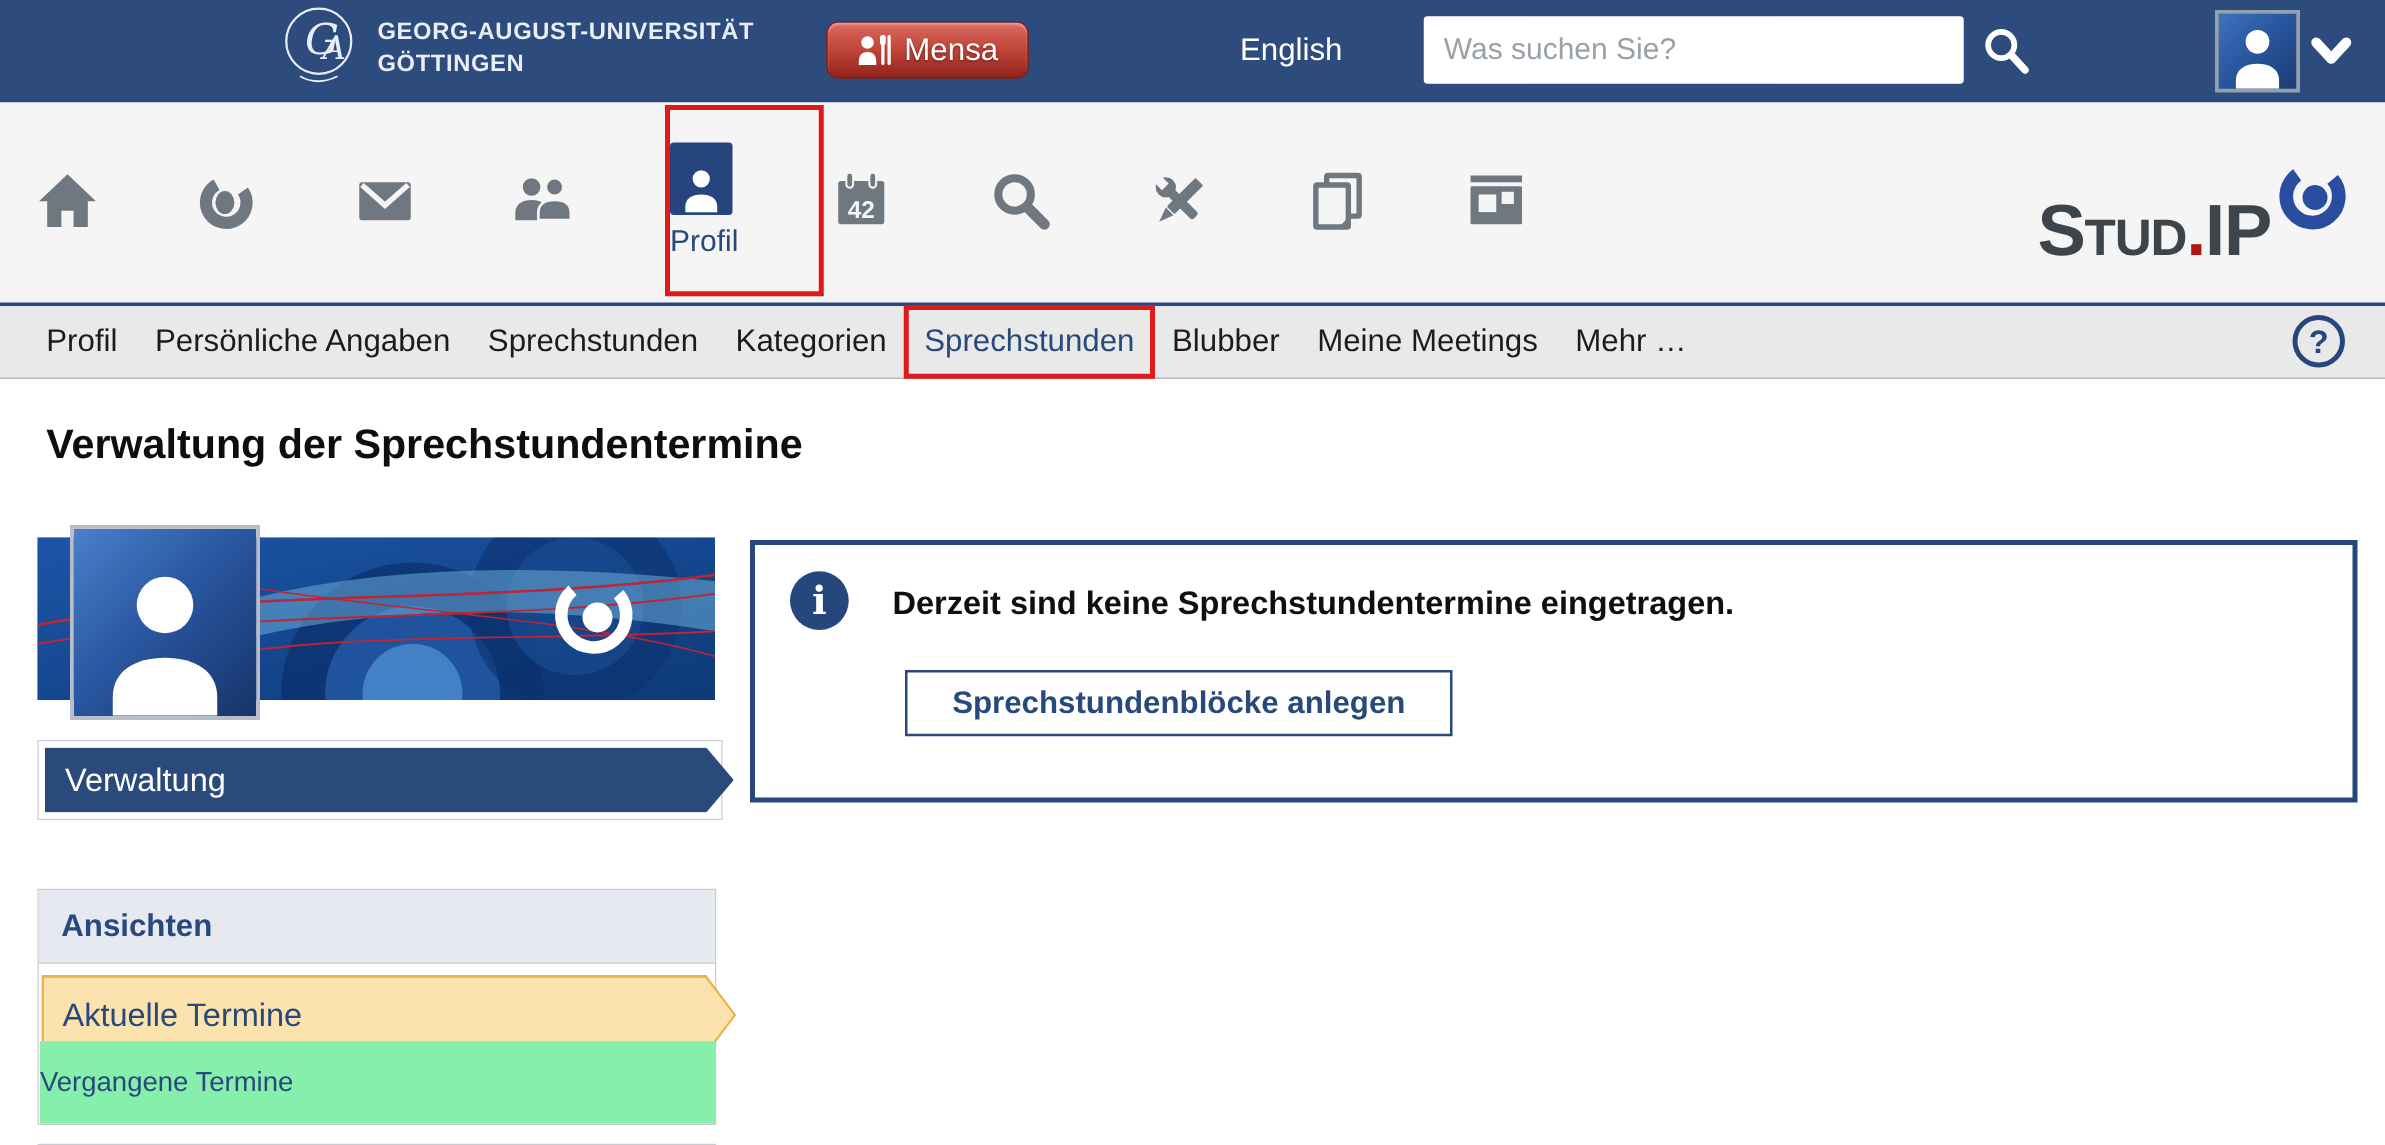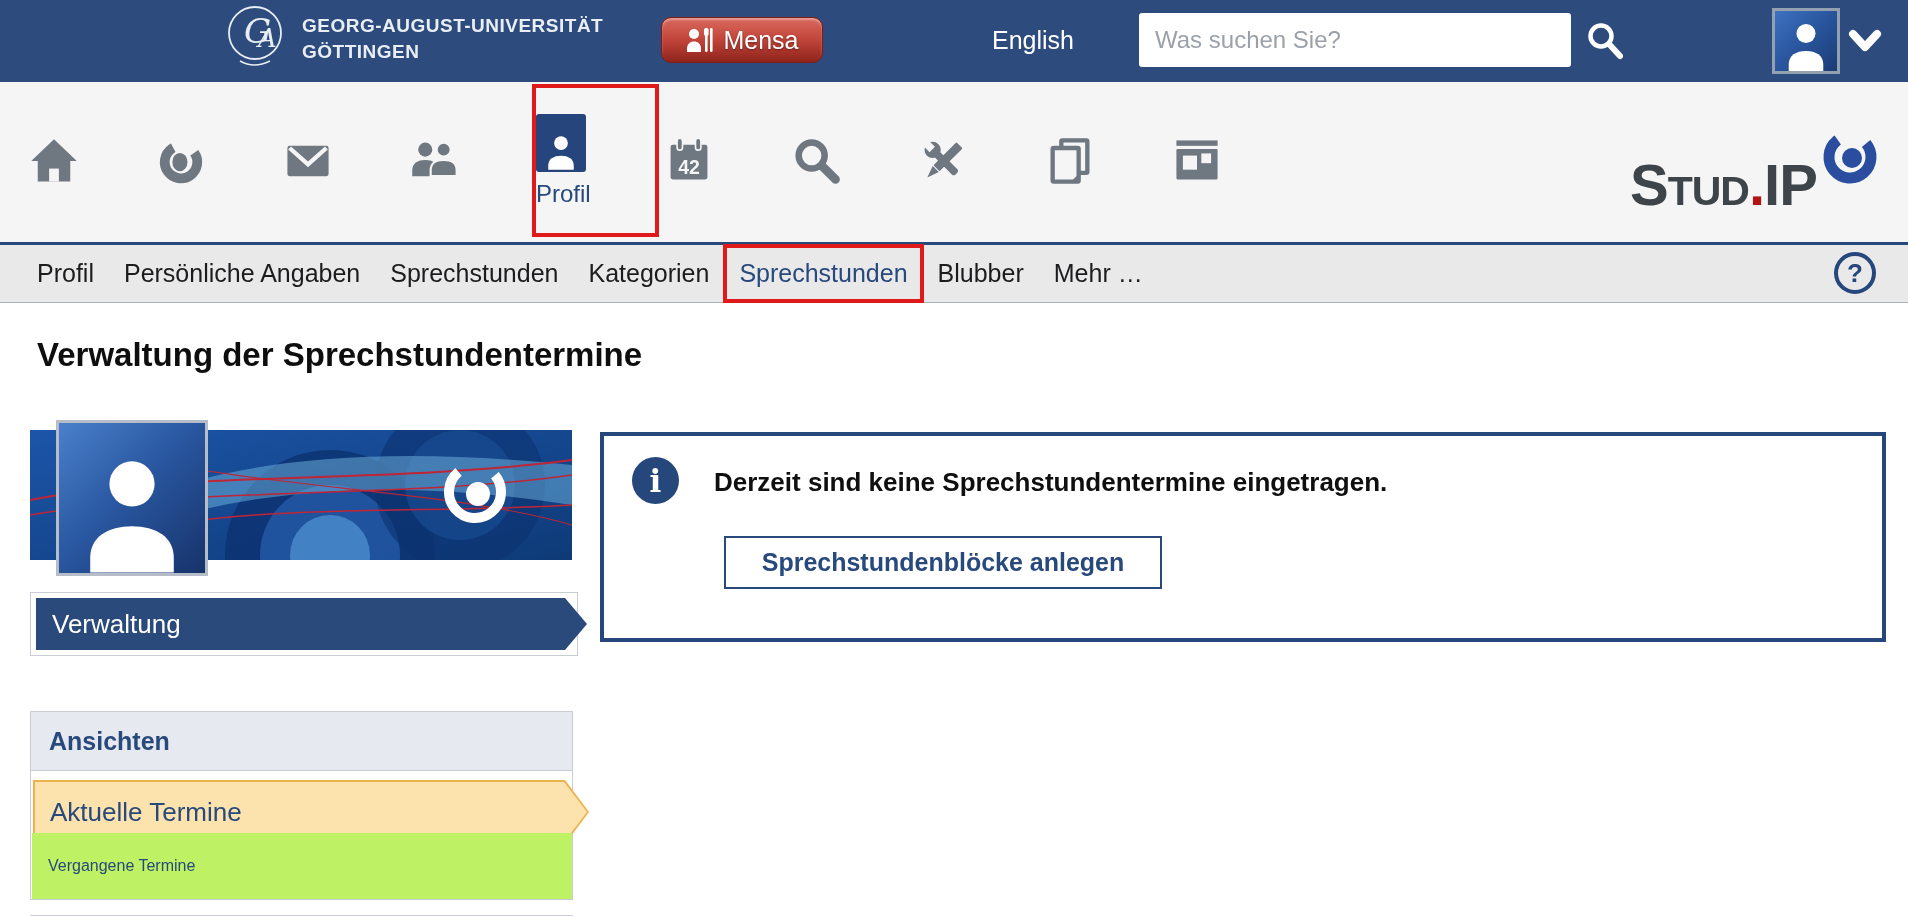--- a/index.html
+++ b/index.html
@@ -58,22 +58,22 @@
     clip-path:polygon(0 0, calc(100% - 22px) 0, 100% 50%, calc(100% - 22px) 100%, 0 100%);
     display:flex; align-items:center; padding-left:16px; color:#fff; font-size:26px; cursor:pointer; }
   .section-box { position:absolute; left:30px; width:543px; background:#fff; border:1px solid #c9ccd4;margin-top:19px; }
   .section-head { height:59px; background:#e6e9f0; border-bottom:1px solid #c9ccd4; display:flex; align-items:center; padding-left:18px;
     color:#28497c; font-size:25px; font-weight:bold; }
   .sel-arrow-outer { position:absolute; left:2px; top:68px; width:556px; height:64px; background:#eeb24a;
     clip-path:polygon(0 0, calc(100% - 24px) 0, 100% 50%, calc(100% - 24px) 100%, 0 100%); cursor:pointer; }
   .sel-arrow-inner { position:absolute; inset:2px; background:#fce3ae;
     clip-path:polygon(0 0, calc(100% - 23px) 0, 100% 50%, calc(100% - 23px) 100%, 0 100%);
     display:flex; align-items:center; padding-left:15px; color:#28497c; font-size:26px; }
-  .plain-item { position:absolute; left:1px; top:121px; width:540px; height:66px; display:flex; align-items:center; padding-left:16px;
-    color:#28497c; font-size:16px; background:#bef264; cursor:pointer; }
+  .plain-item { position:absolute; left:1px; top:121px; width:540px; height:66px; display:flex; align-items:center; 
+    color:#28497c; font-size:22px; background:#86efac; cursor:pointer; }
 
   
   .info-box { position:absolute; left:600px; top:432px; width:1286px; height:210px; background:#fff; border:4px solid #26477b; }
   .info-icon { position:absolute; left:28px; top:21px; width:47px; height:47px; border-radius:50%; background:#26477b;
     color:#fff; display:flex; align-items:center; justify-content:center; font-family:"DejaVu Serif",serif; font-size:31px; font-weight:bold; }
   .info-msg { position:absolute; left:110px; top:31px; font-size:26px; font-weight:bold; color:#0f0f0f; }
   .info-btn { position:absolute; left:120px; top:100px; width:438px; height:53px; background:#fff; border:2px solid #28497c;
     color:#28497c; font-size:25px; font-weight:bold; display:flex; align-items:center; justify-content:center; cursor:pointer; }
 </style>
 </head>
@@ -226,20 +226,21 @@
     </div>
   </div>
 
   <div class="tabbar">
     <div class="tab">Profil</div>
     <div class="tab">Persönliche Angaben</div>
     <div class="tab">Sprechstunden</div>
     <div class="tab">Kategorien</div>
     <div class="tab active annotated">Sprechstunden</div>
     <div class="tab">Blubber</div>
+    <div class="tab">Meine Meetings</div>
     <div class="tab">Mehr …</div>
     <div class="help-icon">?</div>
   </div>
 
   <h1 class="page-title">Verwaltung der Sprechstundentermine</h1>
 
   <div class="sb-banner">
     <svg width="542" height="130" viewBox="0 0 542 130">
       <defs>
         <linearGradient id="bg" x1="0" y1="0" x2="1" y2="1">

